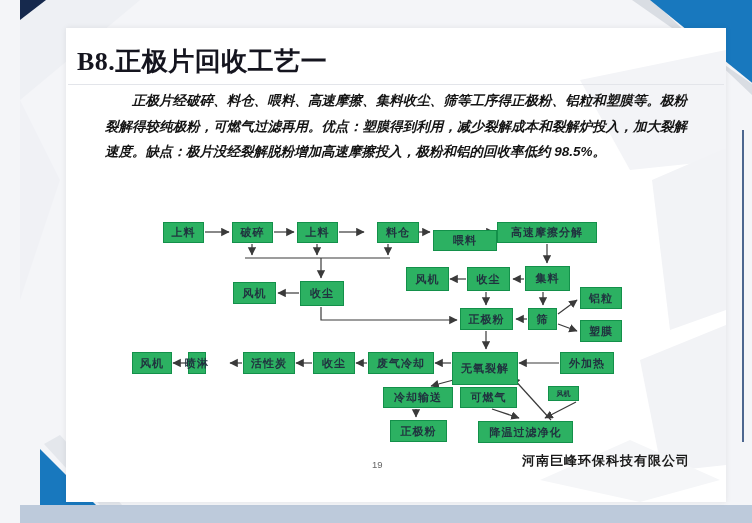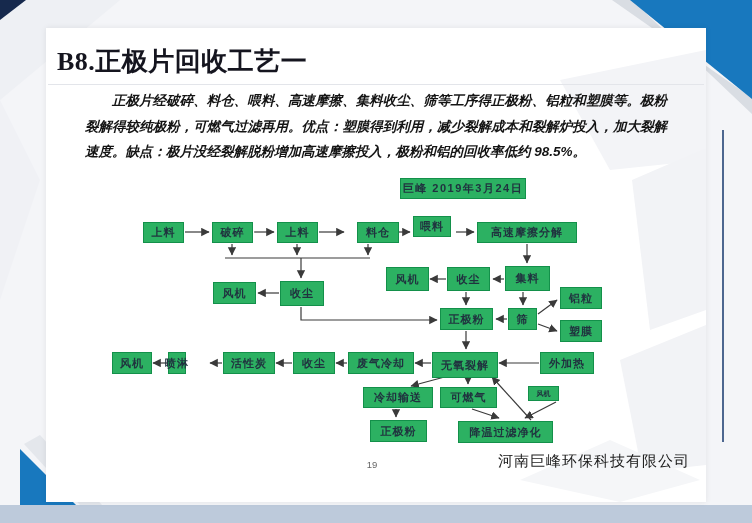--- a/index.html
+++ b/index.html
@@ -2,21 +2,21 @@
 <html><head>
 <meta charset="utf-8">
 <style>
   * { margin:0; padding:0; box-sizing:border-box; }
   html,body { width:752px; height:523px; }
   body {
     font-family:"Liberation Sans", sans-serif;
     position:relative; overflow:hidden;
     background:#f4f5f8;
   }
-  .slide { position:absolute; inset:0; }
+  .slide { position:absolute; inset:0;margin-left:20px; }
   .deco { position:absolute; inset:0; width:752px; height:523px; pointer-events:none; }
   .panel {
     position:absolute; left:46px; top:28px; width:660px; height:474px;
     background:#ffffff; box-shadow:0 0 6px rgba(0,0,0,.08);
   }
   .title {
     position:absolute; left:57px; top:44px; width:600px;
     font-family:"Liberation Serif", serif; font-weight:bold;
     font-size:26px; color:#15151f; letter-spacing:.5px;
   }
@@ -32,26 +32,26 @@
     display:flex; align-items:center; justify-content:center;
     letter-spacing:1px; white-space:nowrap;
   }
   .node.hdr { letter-spacing:1.5px; }
   .node.tiny { font-size:7px; letter-spacing:0; }
   .footer-url {
     position:absolute; left:95px; top:452px;
     font-size:15px; font-weight:bold; color:#1a1a1a;
   }
   .footer-page {
-    position:absolute; left:352px; top:459px; width:40px; text-align:center;
+    position:absolute; left:352px; top:459px; width:40px; 
     font-size:9.5px; color:#666;
   }
   .footer-company {
     position:absolute; right:62px; top:452px;
-    font-size:15px; font-weight:normal; color:#1a1a1a; letter-spacing:1px;
+    font-size:13px; font-weight:bold; color:#1a1a1a; letter-spacing:1px;
   }
 </style>
 </head>
 <body>
 
 <div class="slide">
 
   <svg class="deco" viewBox="0 0 752 523">
     <polygon points="0,0 120,0 0,100" fill="#eef0f4"></polygon>
     <polygon points="0,100 0,300 40,180" fill="#f0f1f5"></polygon>
@@ -129,47 +129,46 @@
       <line x1="396" y1="409" x2="396" y2="417" marker-end="url(#ah)"></line>
 
       <line x1="472" y1="409" x2="499" y2="418" marker-end="url(#ah)"></line>
 
       <line x1="531" y1="420" x2="492" y2="377" marker-end="url(#ah)"></line>
 
       <line x1="556" y1="402" x2="525" y2="418" marker-end="url(#ah)"></line>
     </g>
   </svg>
 
-  <div class="node hdr" style="left:400px;top:178px;width:126px;height:21px">巨峰 2019年3月24日</div>
 
   <div class="node" style="left:143px;top:222px;width:41px;height:21px">上料</div>
   <div class="node" style="left:212px;top:222px;width:41px;height:21px">破碎</div>
   <div class="node" style="left:277px;top:222px;width:41px;height:21px">上料</div>
   <div class="node" style="left:357px;top:222px;width:42px;height:21px">料仓</div>
-  <div class="node" style="left:413px;top:216px;width:38px;height:21px">喂料</div>
+  <div class="node" style="left:413px;top:230px;width:64px;height:21px">喂料</div>
   <div class="node" style="left:477px;top:222px;width:100px;height:21px">高速摩擦分解</div>
 
   <div class="node" style="left:213px;top:282px;width:43px;height:22px">风机</div>
   <div class="node" style="left:280px;top:281px;width:44px;height:25px">收尘</div>
 
   <div class="node" style="left:386px;top:267px;width:43px;height:24px">风机</div>
   <div class="node" style="left:447px;top:267px;width:43px;height:24px">收尘</div>
   <div class="node" style="left:505px;top:266px;width:45px;height:25px">集料</div>
 
   <div class="node" style="left:560px;top:287px;width:42px;height:22px">铝粒</div>
   <div class="node" style="left:440px;top:308px;width:53px;height:22px">正极粉</div>
   <div class="node" style="left:508px;top:308px;width:29px;height:22px">筛</div>
   <div class="node" style="left:560px;top:320px;width:42px;height:22px">塑膜</div>
 
   <div class="node" style="left:112px;top:352px;width:40px;height:22px">风机</div>
   <div class="node" style="left:168px;top:352px;width:18px;height:22px">喷淋</div>
   <div class="node" style="left:223px;top:352px;width:52px;height:22px">活性炭</div>
   <div class="node" style="left:293px;top:352px;width:42px;height:22px">收尘</div>
   <div class="node" style="left:348px;top:352px;width:66px;height:22px">废气冷却</div>
-  <div class="node" style="left:432px;top:352px;width:66px;height:26px">无氧裂解</div>
+  <div class="node" style="left:432px;top:352px;width:66px;height:33px">无氧裂解</div>
   <div class="node" style="left:540px;top:352px;width:54px;height:22px">外加热</div>
 
   <div class="node" style="left:363px;top:387px;width:70px;height:21px">冷却输送</div>
   <div class="node" style="left:440px;top:387px;width:57px;height:21px">可燃气</div>
   <div class="node tiny" style="left:528px;top:386px;width:31px;height:15px">风机</div>
 
   <div class="node" style="left:370px;top:420px;width:57px;height:22px">正极粉</div>
   <div class="node" style="left:458px;top:421px;width:95px;height:22px">降温过滤净化</div>
 
   <div class="footer-page">19</div>

